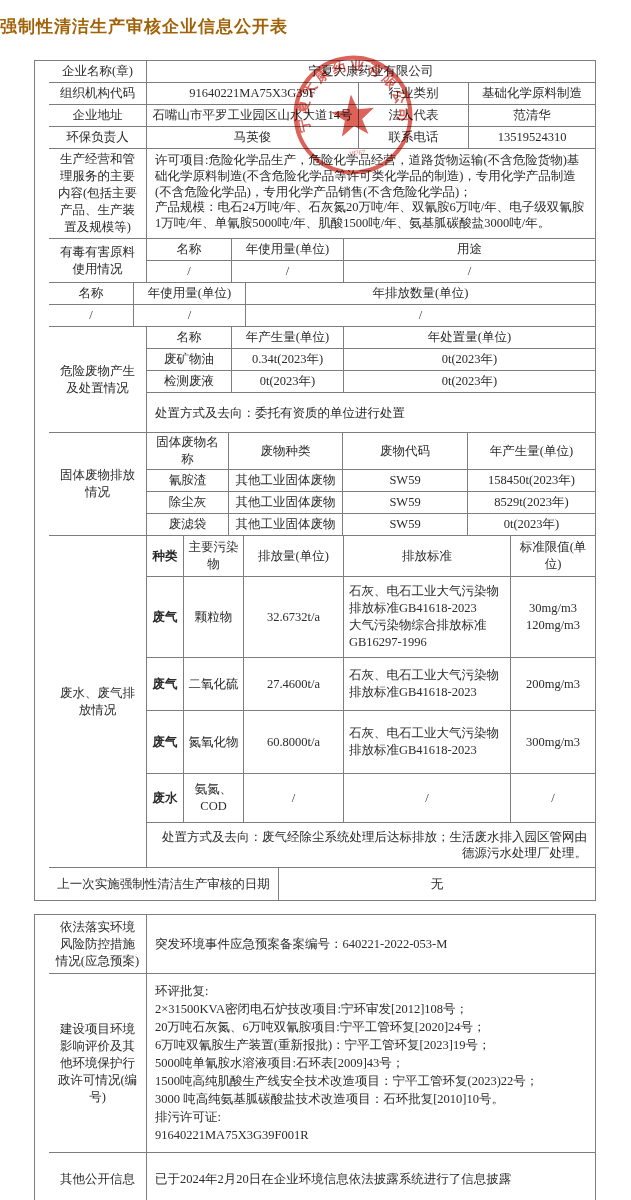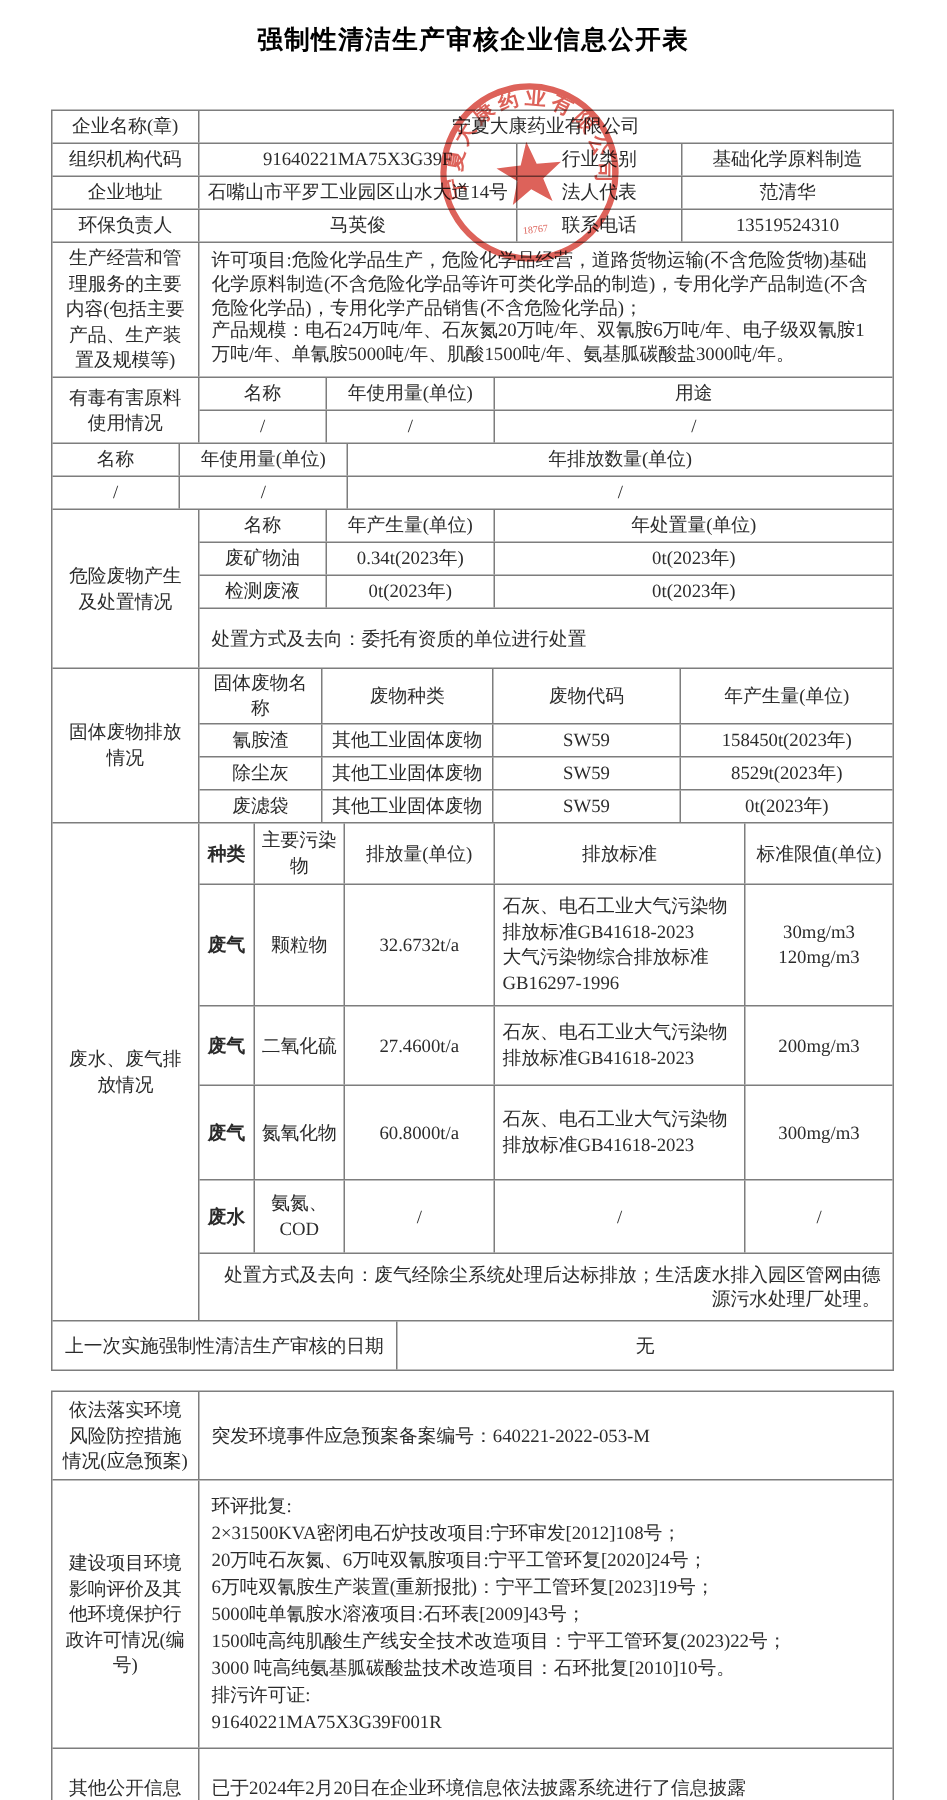--- a/index.html
+++ b/index.html
@@ -8,31 +8,31 @@
     position: relative;
     width: 631px; height: 1200px;
     background: #ffffff;
     font-family: "Liberation Serif", "DejaVu Serif", serif;
     color: #2b2b2b;
     overflow: hidden;
     margin: 0 auto;
   }
   .doc-title {
     margin-top: 15px;
-    text-align: center;
     font-size: 17px;
     font-weight: bold;
-    color: #000000;
+    color: #a16207;
     letter-spacing: 1px;
   }
   .tbl {
-    margin: 35px 0 0 34px;
+    margin: 22px 0 0 34px;
     width: 562px;
     border: 1px solid #7d7d7d;
     font-size: 12.5px;
+    padding-left: 14px;
   }
   .tbl2 { margin-top: 13px; }
   .sec { display: flex; border-top: 1px solid #7d7d7d; }
   .sec:first-child { border-top: none; }
   .sec-label {
     width: 98px; flex: 0 0 98px;
     border-right: 1px solid #7d7d7d;
     display: flex; align-items: center; justify-content: center;
     text-align: center; padding: 2px 5px; line-height: 17px;
   }

